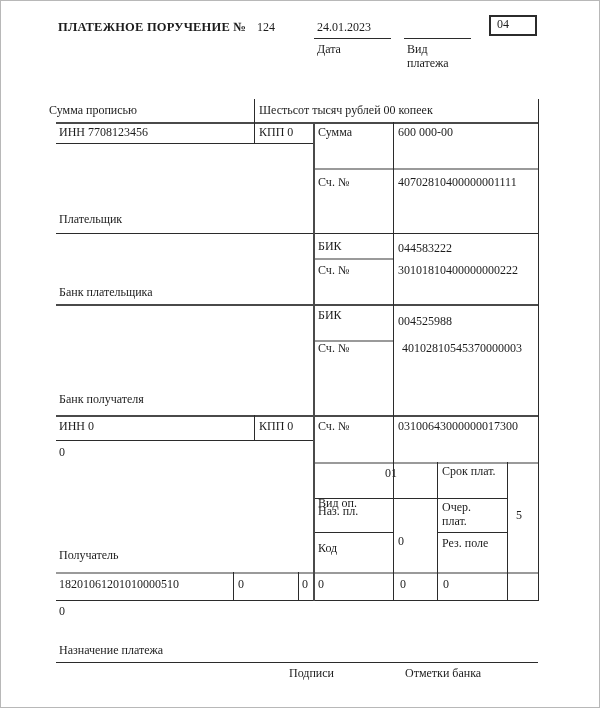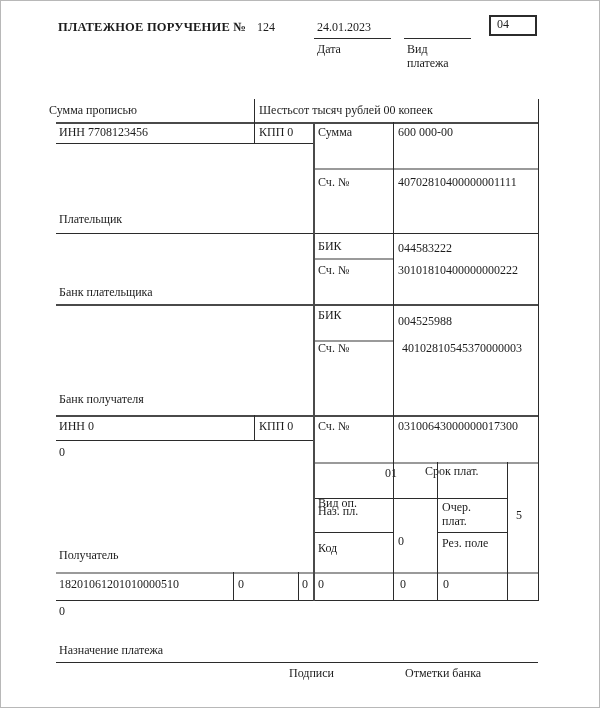--- a/index.html
+++ b/index.html
@@ -63,21 +63,21 @@
 
   <span class="txt" style="left:58px;top:419px;">ИНН 0</span>
   <span class="txt" style="left:258px;top:419px;">КПП 0</span>
   <span class="txt" style="left:317px;top:419px;">Сч. №</span>
   <span class="txt" style="left:397px;top:419px;">03100643000000017300</span>
   <span class="txt" style="left:58px;top:445px;">0</span>
   <span class="txt" style="left:58px;top:548px;">Получатель</span>
 
   <span class="txt" style="left:317px;top:468px;margin-top:28px;">Вид оп.</span>
   <span class="txt" style="left:384px;top:466px;">01</span>
-  <div class="wrap" style="left:424px;top:464px;width:55px;">Срок плат.</div>
+  <div class="wrap" style="left:441px;top:464px;width:55px;">Срок плат.</div>
   <span class="txt" style="left:317px;top:504px;">Наз. пл.</span>
   <div class="wrap" style="left:441px;top:500px;width:55px;">Очер. плат.</div>
   <span class="txt" style="left:515px;top:508px;">5</span>
   <span class="txt" style="left:317px;top:541px;">Код</span>
   <span class="txt" style="left:397px;top:534px;">0</span>
   <div class="wrap" style="left:441px;top:536px;width:50px;">Рез. поле</div>
 
   <span class="txt" style="left:58px;top:577px;">18201061201010000510</span>
   <span class="txt" style="left:237px;top:577px;">0</span>
   <span class="txt" style="left:301px;top:577px;">0</span>

